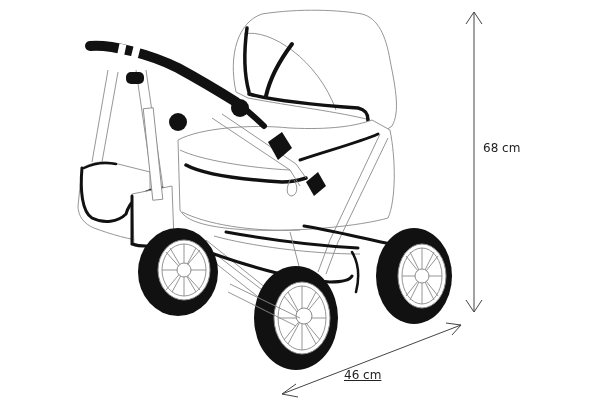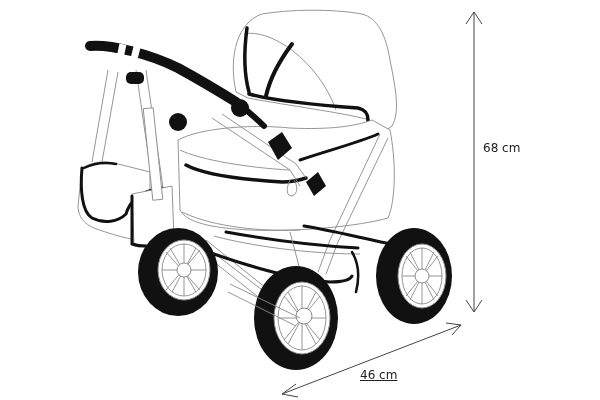--- a/index.html
+++ b/index.html
@@ -1,20 +1,20 @@
 <!DOCTYPE html>
 <html><head>
   <meta charset="utf-8">
   <style>
     html, body { margin: 0; padding: 0; background: #ffffff; }
     body { width: 600px; height: 400px; overflow: hidden; position: relative; font-family: "DejaVu Sans", sans-serif; }
     #stage { position: absolute; left: 0; top: 0; width: 600px; height: 400px; border-radius: 32px; }
     .dim-label { position: absolute; font-size: 12px; color: #222; font-family: "DejaVu Sans", sans-serif; white-space: nowrap; }
     #height-label { left: 483px; top: 141px; }
-    #width-label { left: 360px; top: 368px; text-decoration: underline; }
+    #width-label { left: 344px; top: 368px; text-decoration: underline; }
     .thin { fill: none; stroke: #8a8a8a; stroke-width: 0.9; }
     .thinw { fill: #ffffff; stroke: #8a8a8a; stroke-width: 0.9; }
     .blk { fill: #111; stroke: none; }
     .blkline { fill: none; stroke: #111; stroke-linecap: round; }
     .dimline { fill: none; stroke: #444; stroke-width: 1; }
   </style>
 </head>
 <body>
 
 <div id="stage">

